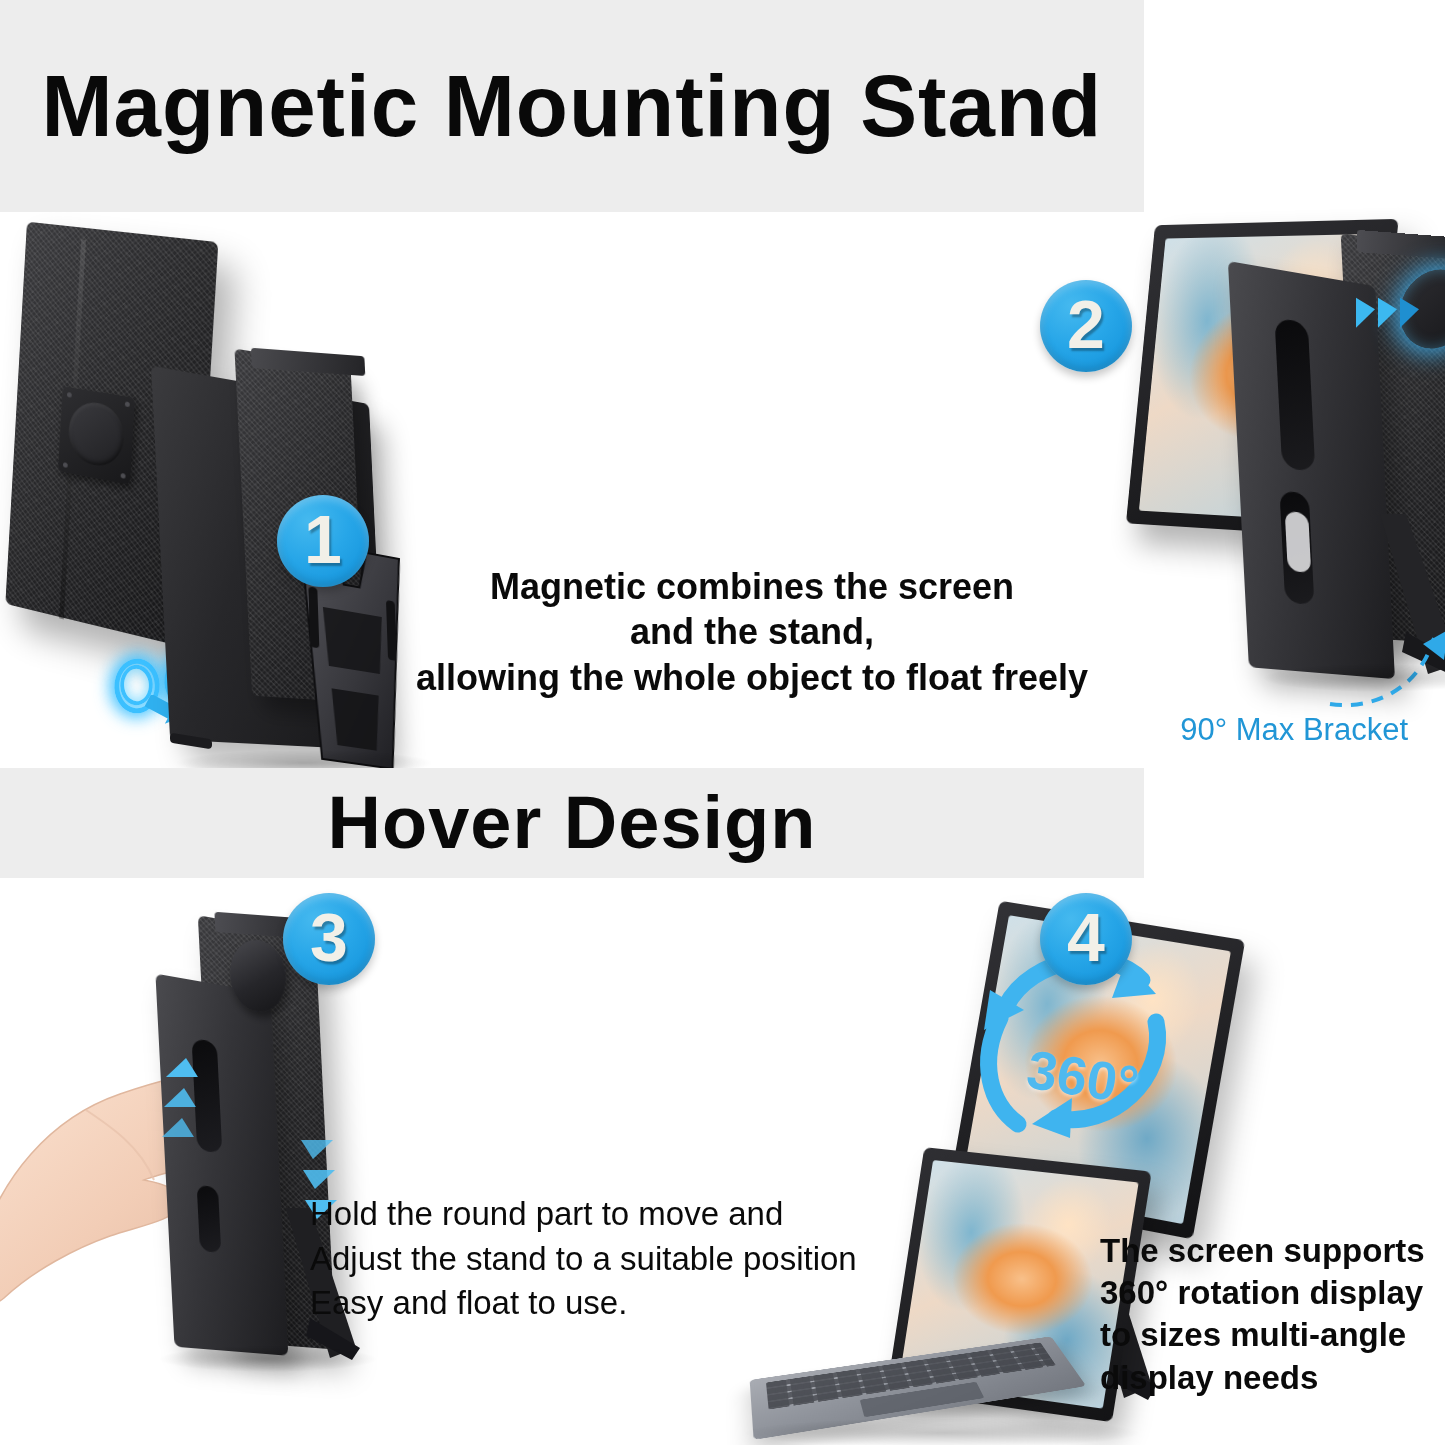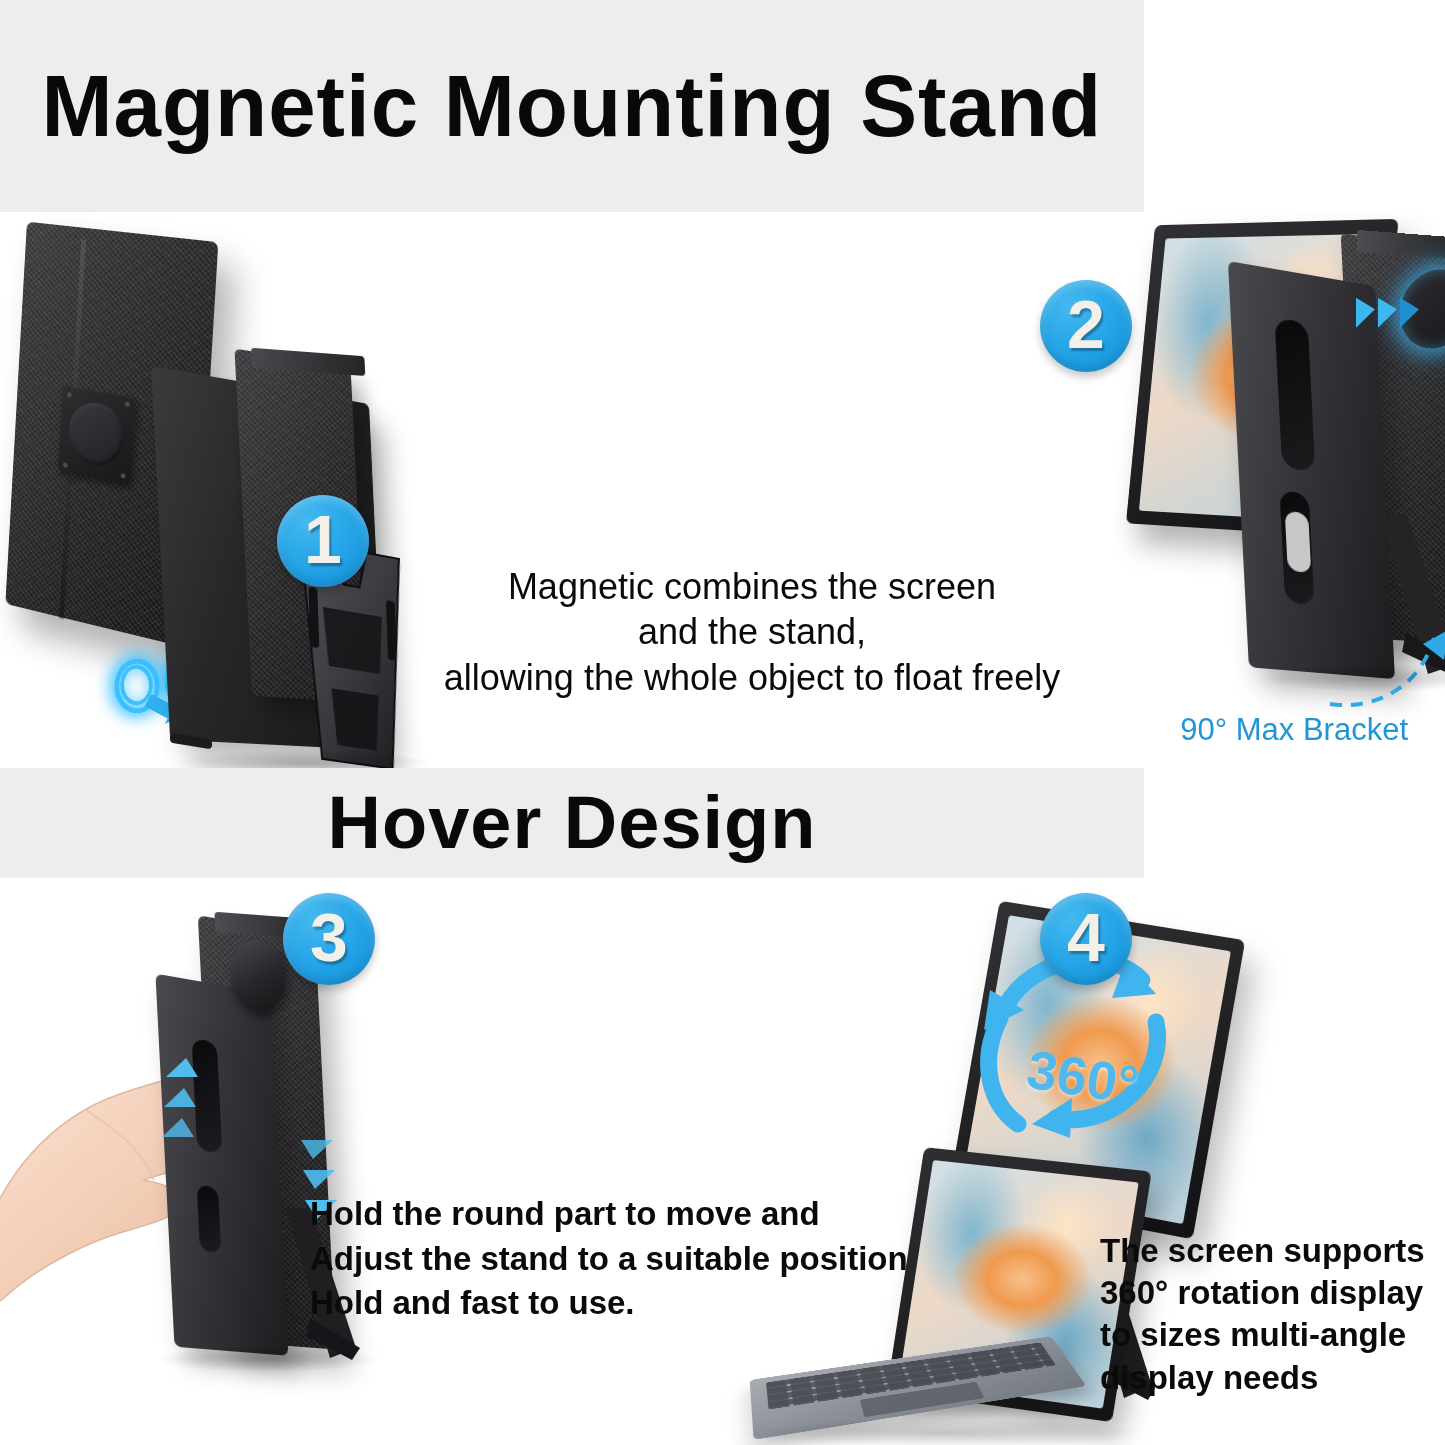--- a/index.html
+++ b/index.html
@@ -67,21 +67,21 @@
   #badge-4 { left: 1040px; top: 893px; }
 
   
   .copy { position: absolute; color: #0a0a0a; }
 
   #copy-1 {
     left: 372px; top: 352px; width: 760px;
     text-align: center;
     font-size: 36px;
     line-height: 1.26;
-    font-weight: 400;
+    font-weight: 700;
   }
   #note-1 {
     left: 372px; top: 612px; width: 760px;
     text-align: center;
     font-size: 27px;
     color: #e01b1b;
     font-weight: 400;
   }
   #bracket-label {
     left: 1030px; top: 712px; width: 400px;
@@ -89,21 +89,21 @@
     padding-right: 22px;
     font-size: 31px;
     color: #2196d6;
     font-weight: 400;
   }
   #copy-3 {
     left: 310px; top: 1192px; width: 640px;
     text-align: left;
     font-size: 33px;
     line-height: 1.35;
-    font-weight: 700;
+    font-weight: 400;
   }
   #copy-4 {
     left: 1100px; top: 1230px; width: 345px;
     text-align: left;
     font-size: 33px;
     line-height: 1.28;
     font-weight: 600;
   }
   .copy .ln { display: block; white-space: nowrap; }
 
@@ -501,21 +501,21 @@
     <div class="badge" id="badge-4" style="left:318px; top:15px;">
       <span>4</span>
     </div>
   </div>
 
   <div class="copy" id="bracket-label">90° Max Bracket</div>
 
   <div class="copy" id="copy-3">
     <span class="ln">Hold the round part to move and</span>
     <span class="ln">Adjust the stand to a suitable position</span>
-    <span class="ln">Hold and fast to use.</span>
+    <span class="ln">Easy and float to use.</span>
   </div>
 
   <div class="copy" id="copy-4">
     <span class="ln">The screen supports</span>
     <span class="ln">360° rotation display</span>
     <span class="ln">to sizes multi-angle</span>
     <span class="ln">display needs</span>
   </div>
 
 </div>

